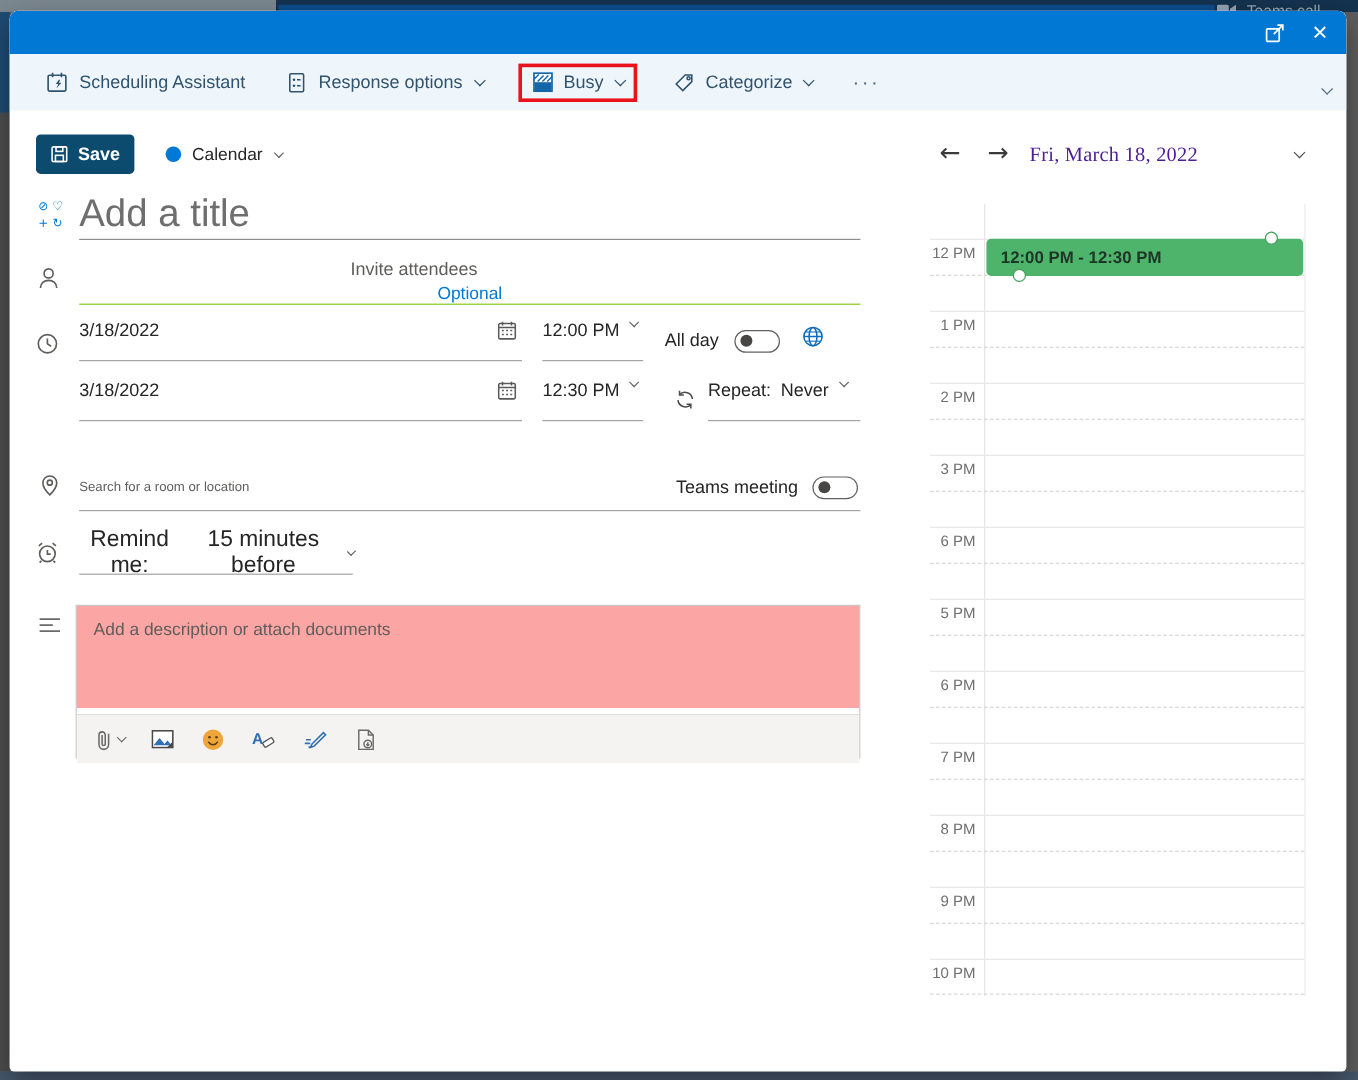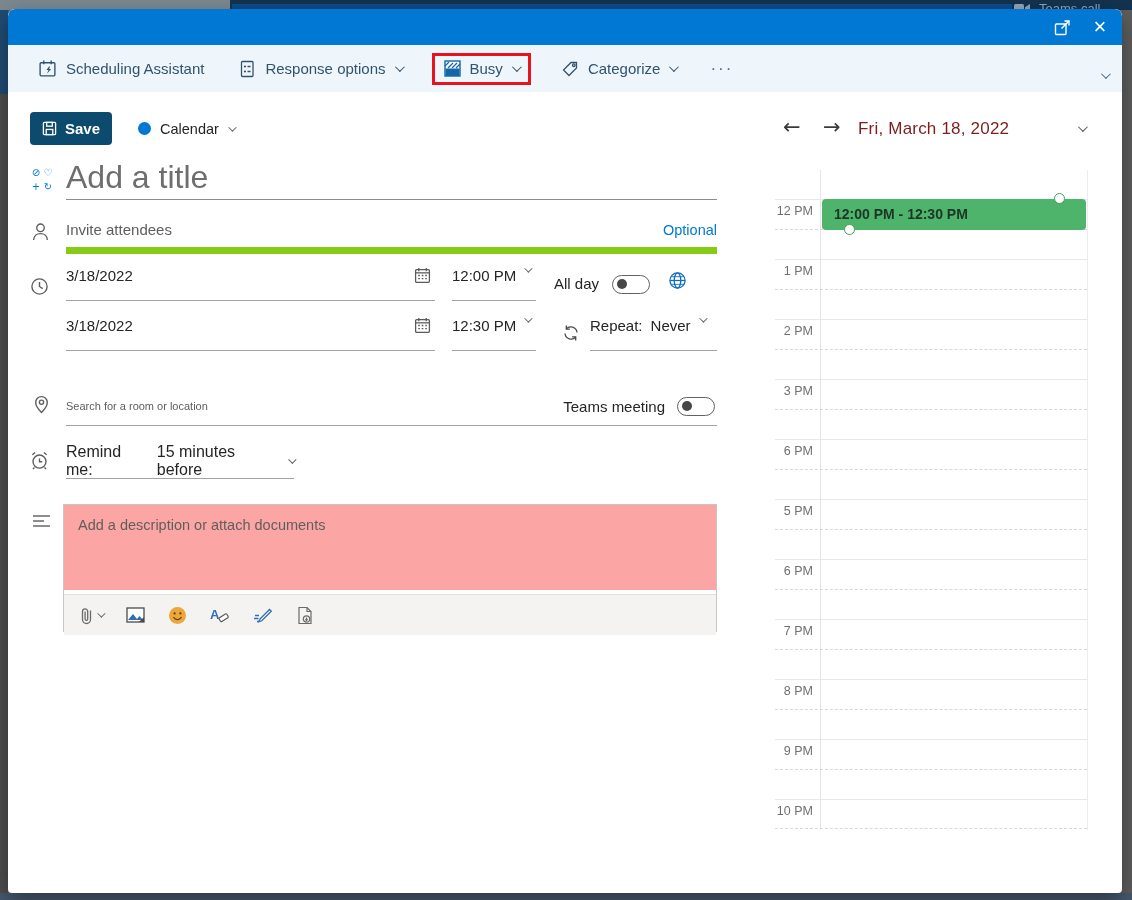--- a/index.html
+++ b/index.html
@@ -55,22 +55,22 @@
   .charm-grid { left:22px; top:158px; width:26px; height:28px; display:grid;
                 grid-template-columns:12px 12px; color:#0078d4; font-family:"DejaVu Sans",sans-serif;
                 font-size:10px; line-height:12px; text-align:center; cursor:pointer; }
 
   .title-wrap { left:58px; top:147px; width:651px; height:44px; border-bottom:1px solid #8f8d8b; }
   .title-input { width:100%; height:100%; border:none; outline:none; font-family:inherit;
                  font-size:32px; color:#323130; background:transparent; }
   .title-input::placeholder { color:#6e6e6e; }
 
   .row-icon { color:#5f5d5b; }
-  .att-wrap { left:58px; top:203px; width:651px; height:42px; border-bottom:7px solid #84cc16;
-              display:flex; align-items:center; }
+  .att-wrap { left:58px; top:203px; width:651px; height:42px; border-bottom:1px solid #84cc16;
+              display:flex; align-items:center;flex-direction:column; }
   .att-input { flex:1; border:none; outline:none; background:transparent; font-family:inherit;
                font-size:15px; color:#323130; }
   .att-input::placeholder { color:#605e5c; }
   .optional { color:#0078d4; font-size:14.5px; cursor:pointer; }
 
   .ufield { border-bottom:1px solid #a5a3a1; display:flex; align-items:flex-start; font-size:15px;
             color:#252525; cursor:pointer; }
   .datefield { justify-content:space-between; padding-right:4px; }
   .timefield { gap:8px; }
   .plain-label { font-size:15px; color:#252525; white-space:nowrap; }
@@ -80,35 +80,35 @@
   .knob { position:absolute; left:4px; top:3px; width:10px; height:10px; border-radius:50%;
           background:#484644; }
 
   .loc-wrap { left:58px; top:378px; width:651px; height:39px; border-bottom:1px solid #a5a3a1;
               display:flex; align-items:center; gap:12px; }
   .loc-input { flex:1; border:none; outline:none; background:transparent; font-family:inherit;
                font-size:11px; color:#323130; }
   .loc-input::placeholder { color:#605e5c; }
 
   .remind-wrap { left:58px; top:434px; width:228px; height:36px; border-bottom:1px solid #a5a3a1;
-                 display:flex; align-items:center; gap:7px; font-size:16px; color:#252525;
-                 cursor:pointer; }
+                 display:flex; align-items:center; gap:7px; font-size:19px; color:#252525;
+                 cursor:pointer;text-align:center; }
 
   .desc-box { left:55px; top:495px; width:654px; height:128px; border:1px solid #c8c6c4; }
   .desc-input { width:100%; height:85px; border:none; outline:none; resize:none; background:#fca5a5;
                 font-family:inherit; font-size:14.5px; color:#323130; padding:12px 14px; }
   .desc-input::placeholder { color:#605e5c; }
   .desc-toolbar { width:100%; height:41px; background:#f4f3f2; border-top:1px solid #e3e1df;
                   display:flex; align-items:center; gap:23px; padding-left:16px; }
   .desc-toolbar .dt-btn { display:flex; align-items:center; gap:4px; cursor:pointer; color:#6a6a6a; }
 
   
   .nav-arrow { font-size:21px; color:#3a3a3a; cursor:pointer; line-height:1;
                font-family:"DejaVu Sans",sans-serif; }
-  .nav-date { left:850px; top:110px; font-size:17px; color:#7f1d1d; letter-spacing:.2px; }
+  .nav-date { left:850px; top:110px; font-size:17px; color:#4c1d95; letter-spacing:.2px;font-family:Liberation Serif, serif; }
   .nav-chev { left:1070px; top:116px; color:#555; cursor:pointer; }
 
   .daycal { left:767px; top:161px; width:313px; height:660px; border-right:1px solid #ececec; }
   .gutter-line { position:absolute; left:45px; top:0; bottom:0; width:1px; background:#e5e5e5; }
   .halfslot { height:29px; }
   .hrow { height:60px; border-top:1px solid #e7e7e7; position:relative; }
   .hrow.last { height:30px; border-bottom:1px dashed #d8d8d8; }
   .hl { position:absolute; left:0; top:4px; width:38px; text-align:right; font-size:12.5px;
         color:#6f6f6f; white-space:nowrap; }
   .mid { position:absolute; left:0; right:0; top:29px; border-top:1px dashed #d8d8d8; }

